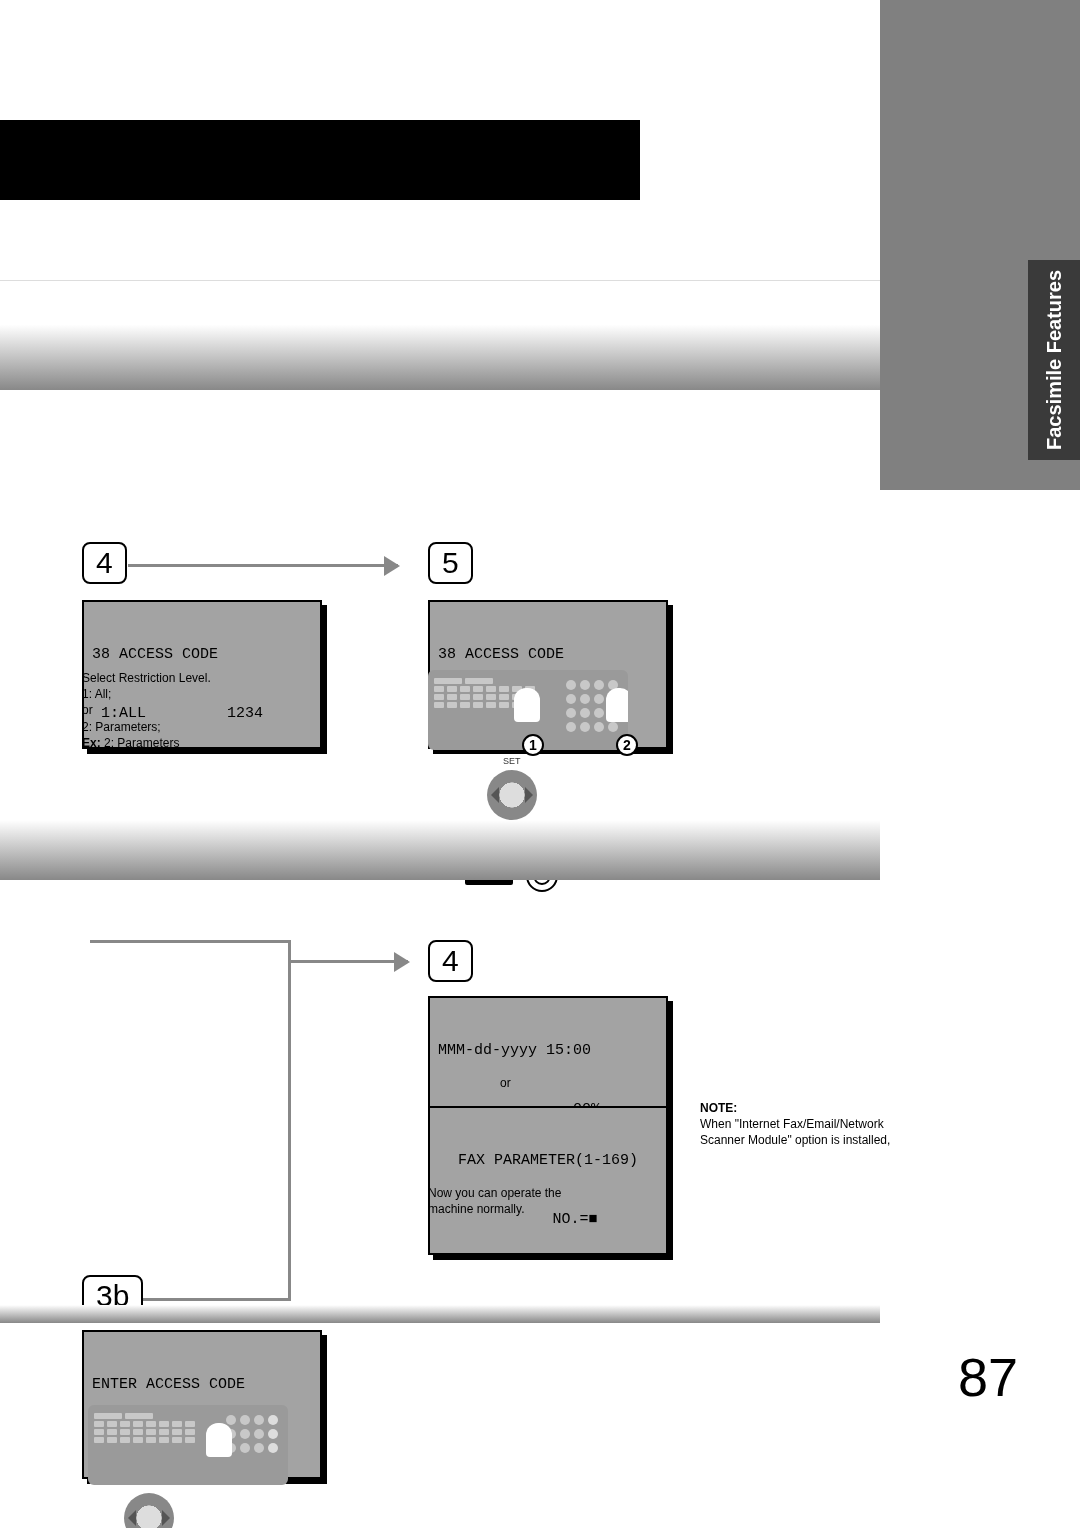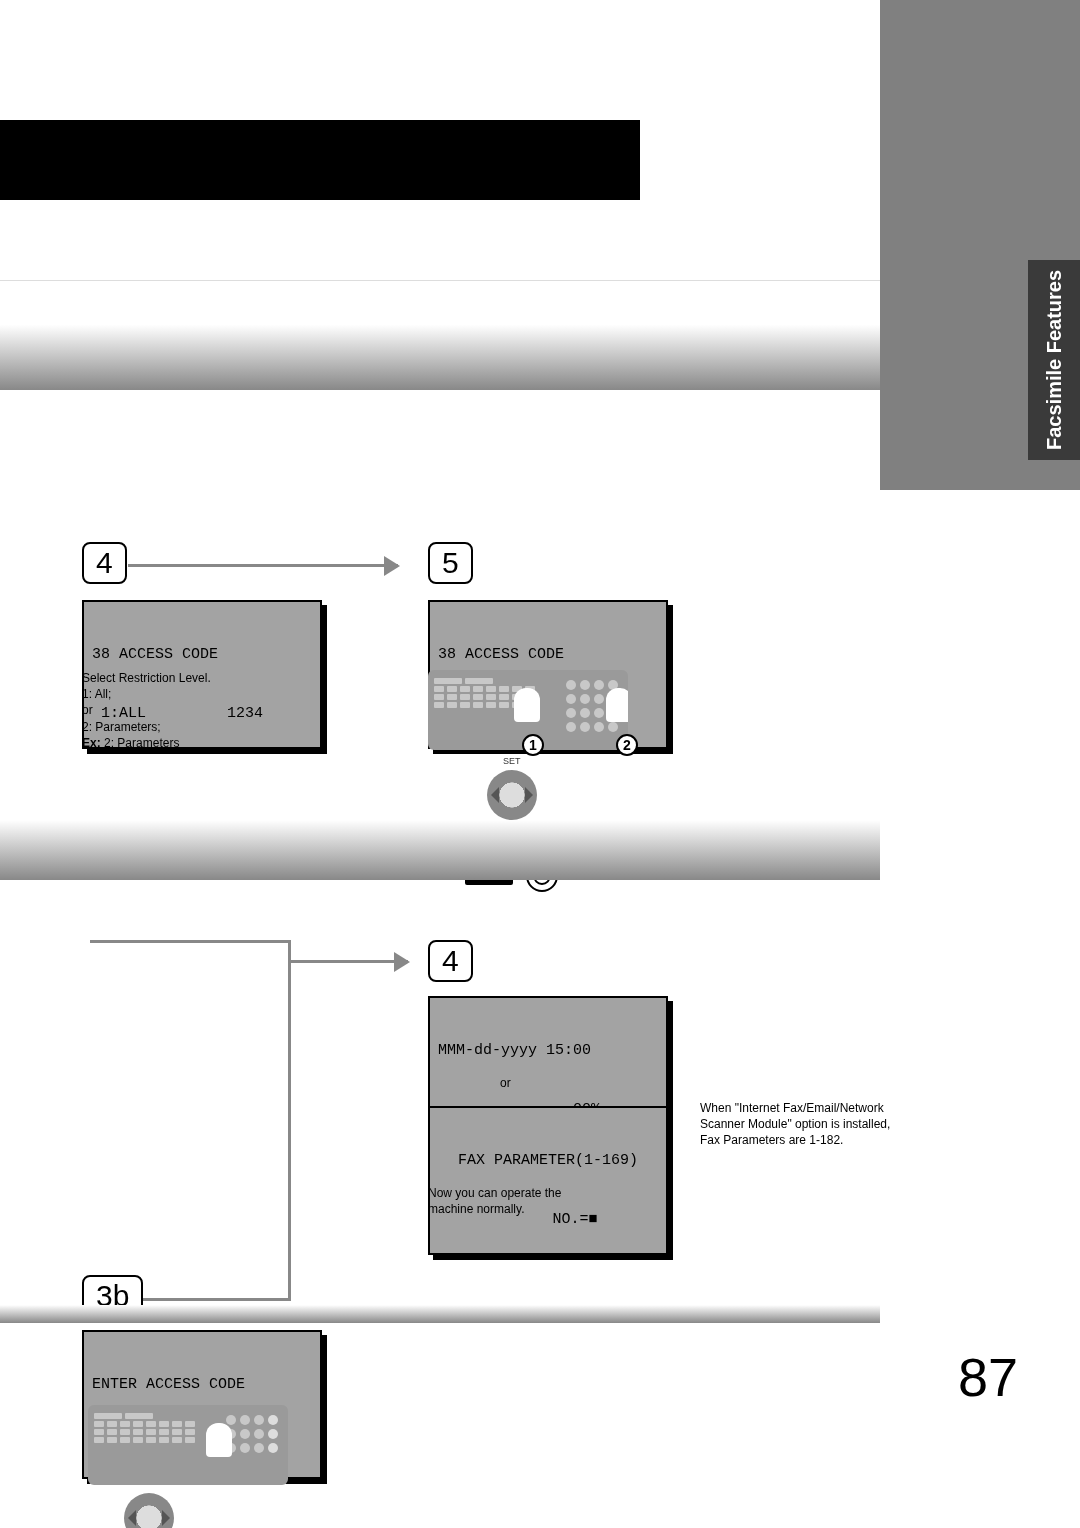--- a/index.html
+++ b/index.html
@@ -273,23 +273,23 @@
 <div class="lcd" style="position:absolute; left:428px; top:1106px; width:240px;text-align:center;">
   <div>FAX PARAMETER(1-169)</div>
   <div>      NO.=■</div>
 </div>
 <div class="caption" style="position:absolute; left:428px; top:1185px;">
   <div>Now you can operate the</div>
   <div>machine normally.</div>
 </div>
 
 <div class="caption" style="position:absolute; left:700px; top:1100px; width:280px;">
+  <div><b>NOTE:</b></div>
   <div>When "Internet Fax/Email/Network</div>
   <div>Scanner Module" option is installed,</div>
-  <div>Fax Parameters are 1-182.</div>
 </div>
 
 <div style="position:absolute; left:82px; top:1275px;">
   <span class="step-num">3b</span>
 </div>
 <div class="lcd" style="position:absolute; left:82px; top:1330px; width:240px;">
   <div>ENTER ACCESS CODE</div>
   <div>              ****</div>
 </div>
 <div style="position:absolute; left:88px; top:1405px;">

